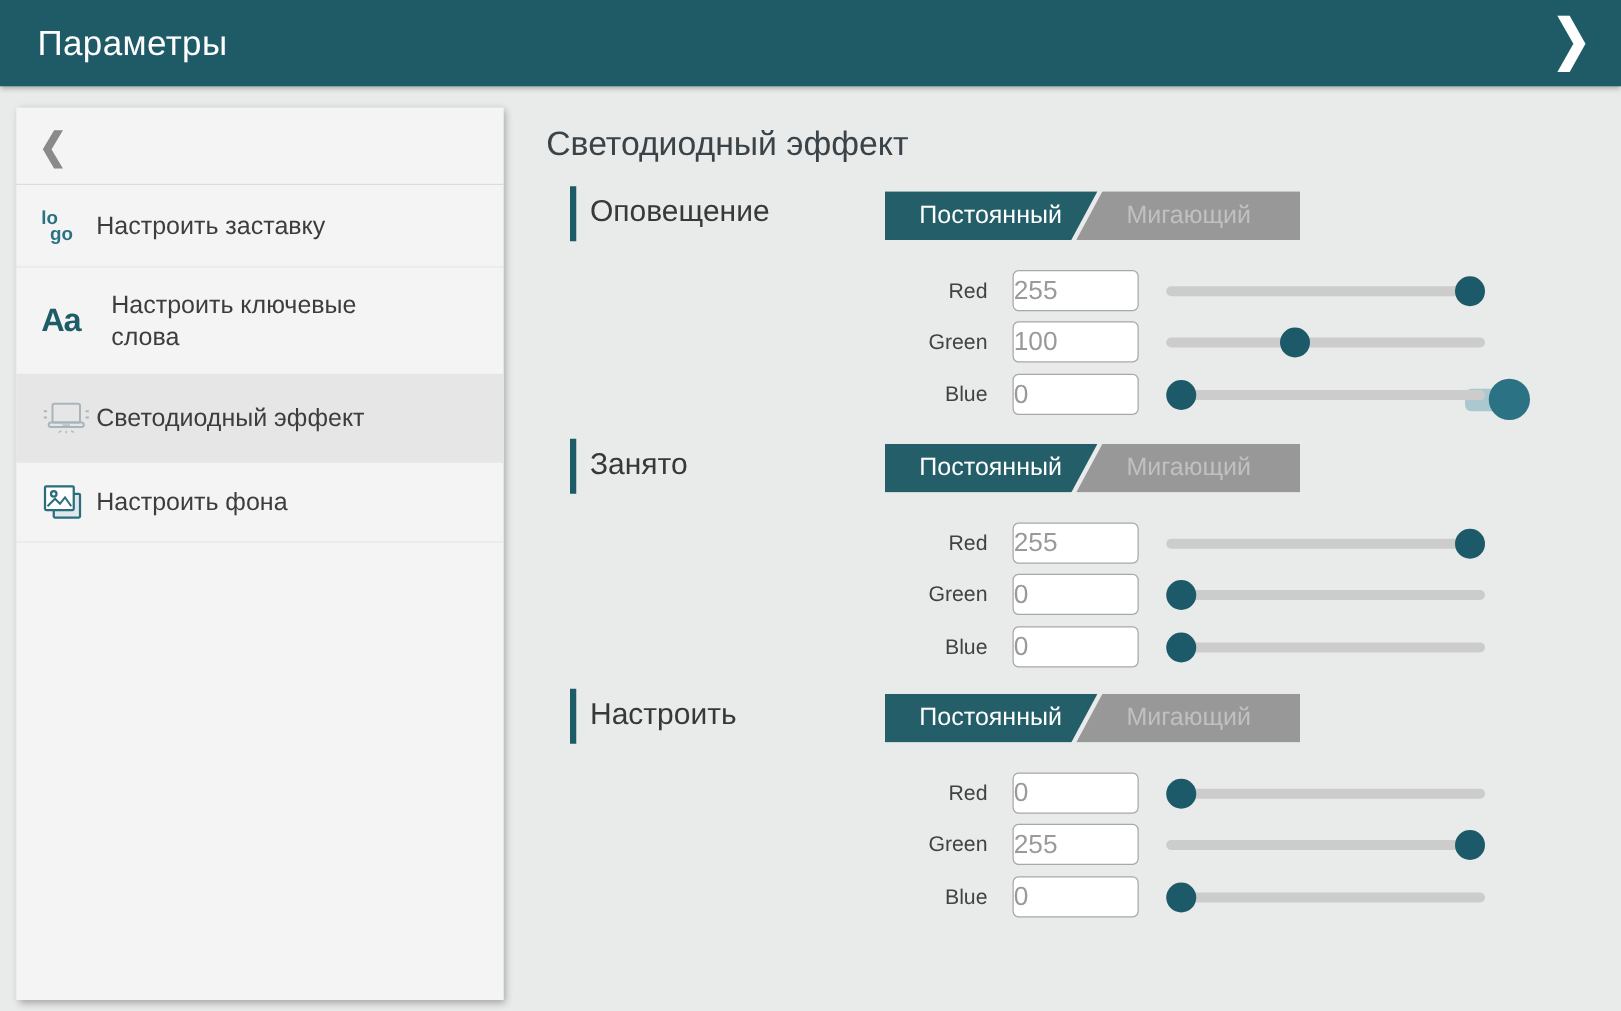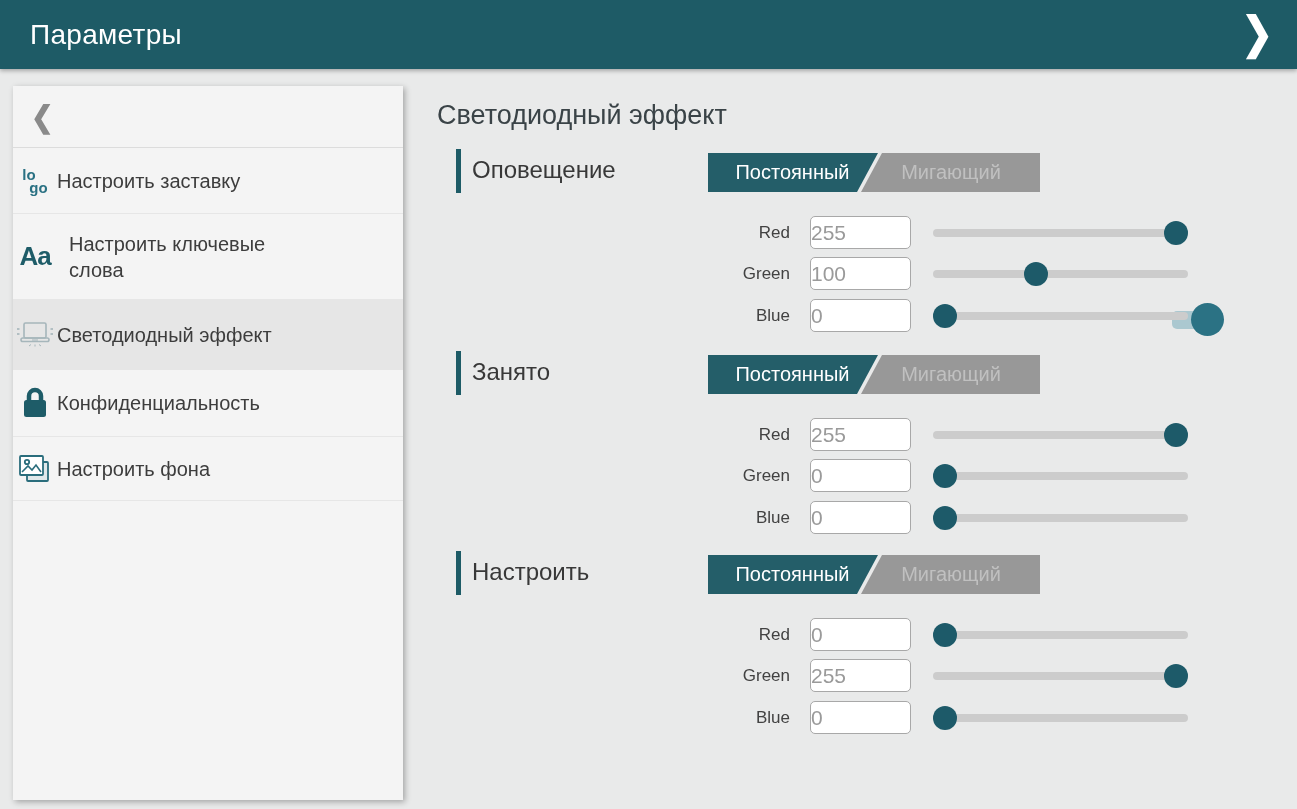--- a/index.html
+++ b/index.html
@@ -42,22 +42,22 @@
   }
   .sidebar-back-chevron {
     color:#8a8a8a; font-size:27px; font-weight:bold; transform:scaleY(1.1);
   }
   .side-item {
     display:flex; align-items:center; cursor:pointer;
     border-bottom:1px solid #e6e6e6;
   }
   .side-item.selected { background:#e6e6e6; }
   .side-item .icon-box {
-    width:44px; display:flex;
-    align-items:center; justify-content:center; flex:0 0 44px;
+    width:44px; margin-left:20px; display:flex;
+    align-items:center; justify-content:flex-start; flex:0 0 44px;
   }
   .side-item .side-label {
     margin-left:0; max-width:240px;
     font-size:20px; color:#3d3d3d; line-height:26px;
   }
   .item-splash   { height:66px; }
   .item-keywords { height:86px;gap:12px; }
   .item-led      { height:70px; }
   .item-privacy  { height:67px; }
   .item-bg       { height:64px; }
@@ -174,29 +174,20 @@
         <line x1="35.5" y1="9" x2="38" y2="9"></line>
         <line x1="35.5" y1="14" x2="38" y2="14"></line>
         <line x1="14" y1="26" x2="16" y2="24.5" stroke-width="1"></line>
         <line x1="20" y1="26.5" x2="20" y2="24.5" stroke-width="1"></line>
         <line x1="26" y1="26" x2="24" y2="24.5" stroke-width="1"></line>
       </svg>
     </span>
     <span class="side-label">Светодиодный эффект</span>
   </div>
 
-  <div class="side-item item-privacy">
-    <span class="icon-box">
-      <svg width="30" height="34" viewBox="0 0 30 34">
-        <path d="M9 16 V10 a6 6 0 0 1 12 0 V16" fill="none" stroke="#1e5c68" stroke-width="4.5"></path>
-        <rect x="4" y="14" width="22" height="17" rx="2.5" fill="#1e5c68"></rect>
-      </svg>
-    </span>
-    <span class="side-label">Конфиденциальность</span>
-  </div>
 
   <div class="side-item item-bg">
     <span class="icon-box">
       <svg width="36" height="34" viewBox="0 0 36 34" fill="none" stroke="#2a6d7c" stroke-width="1.8">
         <rect x="10" y="10" width="21" height="19" rx="1" fill="#dfe8ea"></rect>
         <rect x="3" y="4" width="23" height="19" rx="1" fill="#ffffff"></rect>
         <circle cx="10" cy="10" r="2.2"></circle>
         <path d="M5 20 l6 -6 4 4 4 -5 5 7" stroke-width="1.6"></path>
       </svg>
     </span>

